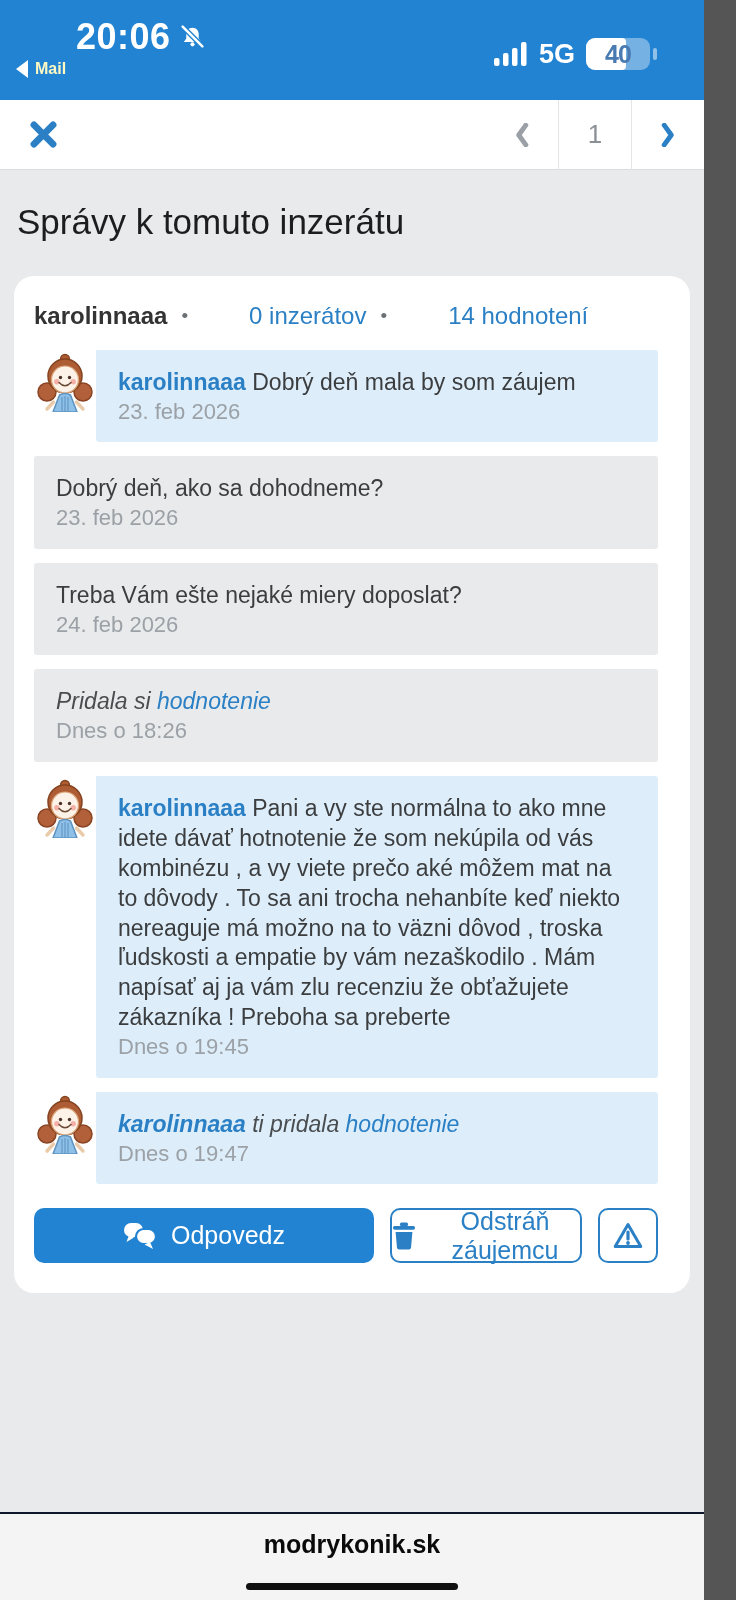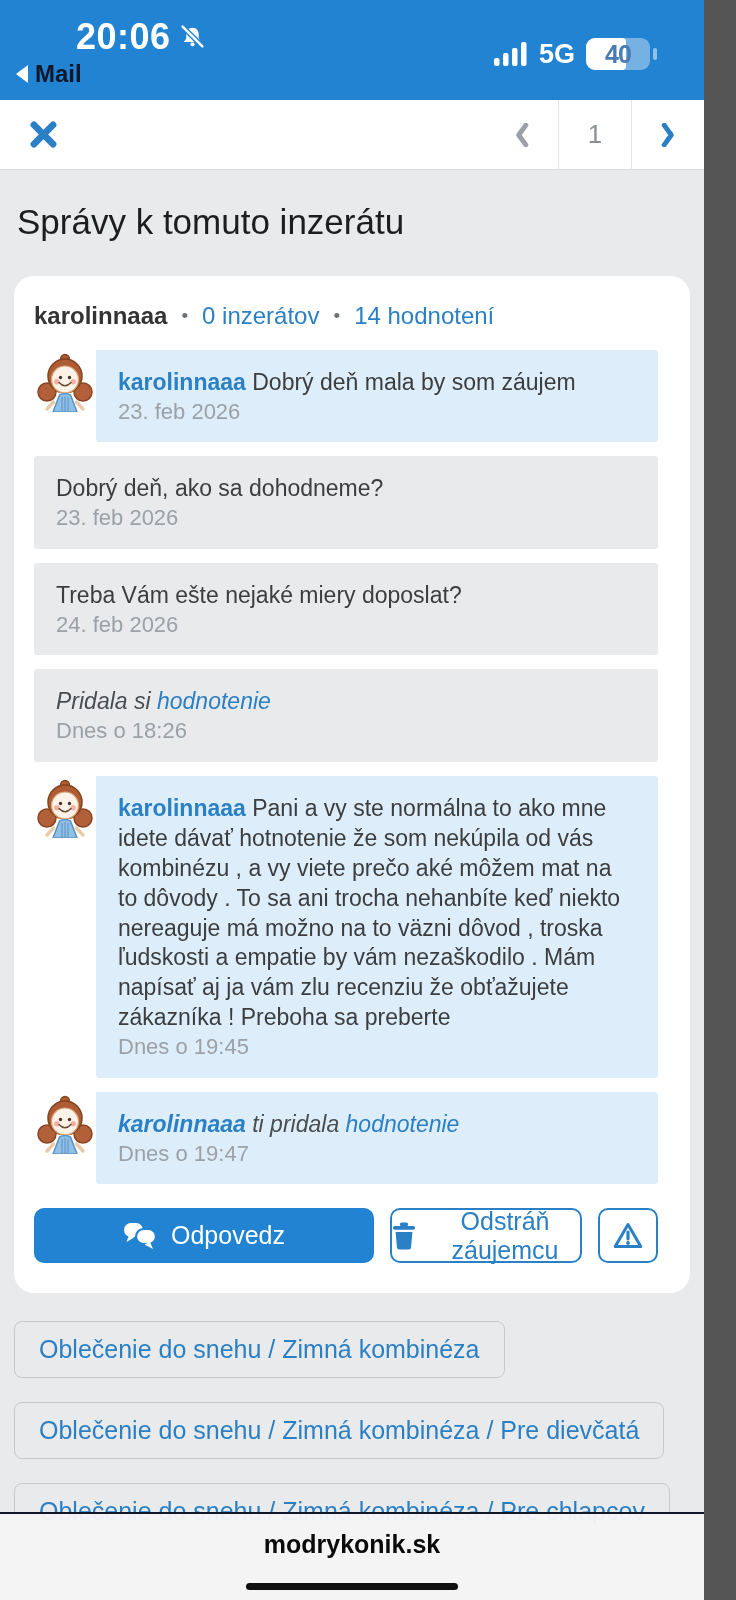--- a/index.html
+++ b/index.html
@@ -8,21 +8,21 @@
   .screen {
     position:relative; width:704px; height:1600px; overflow:hidden;
     background:var(--page-bg,#e9eaeb); font-family:"Liberation Sans", sans-serif;
   }
 
   
   .status-bar { position:relative; height:100px; background:var(--status-blue,#2183d2); color:#fff; }
   .time-wrap { position:absolute; left:76px; top:16px; display:flex; align-items:center; gap:8px; }
   .time { font-size:36px; font-weight:700; letter-spacing:.5px; }
   .mail-back { position:absolute; left:16px; top:60px; display:flex; align-items:center; gap:7px;
-               font-size:24px; font-weight:600; color:#0f172a; background:none; border:none; cursor:pointer; }
+               font-size:16px; font-weight:600; color:#fef9c3; background:none; border:none; cursor:pointer; }
   .back-tri { width:0; height:0; border-top:9px solid transparent; border-bottom:9px solid transparent; border-right:12px solid #fff; }
   .status-right { position:absolute; right:54px; top:38px; display:flex; align-items:center; gap:11px; }
   .net { font-size:27px; font-weight:700; }
   .battery { position:relative; width:64px; height:32px; border-radius:9px; background:rgba(255,255,255,.38);
              display:flex; align-items:center; justify-content:center; overflow:visible; }
   .battery-fill { position:absolute; left:0; top:0; bottom:0; width:62%; background:#fff; border-radius:9px 4px 4px 9px; }
   .battery-num { position:relative; z-index:1; font-size:25px; font-weight:700; letter-spacing:-1px; color:#4a7ab2; }
   .battery-nub { position:absolute; right:-7px; top:10px; width:4px; height:12px; border-radius:2px; background:rgba(255,255,255,.5); }
 
   
@@ -36,21 +36,21 @@
   .page-num { width:72px; display:flex; align-items:center; justify-content:center; font-size:26px; color:#8a9096; }
 
   
   .page-title { padding:32px 17px 34px; font-size:35px; font-weight:400; color:#1d1d1f; }
 
   
   .card { margin:0 14px; background:#fff; border-radius:20px; padding-bottom:30px; }
   .user-header { display:flex; align-items:center; gap:14px; padding:26px 20px 20px; font-size:24px; }
   .uname { font-weight:700; color:#333; }
   .dot { color:#6b7075; font-size:19px; }
-  .hdr-link { color:var(--accent,#2b80c5); text-decoration:none; cursor:pointer; }
+  .hdr-link { color:var(--accent,#2b80c5); text-decoration:none; cursor:pointer;margin-left:47px; }
 
   .messages { display:flex; flex-direction:column; gap:14px; padding:0 32px 0 20px; }
   .msg { display:flex; align-items:flex-start; }
   .avatar { width:62px; height:62px; flex:none; background:#fff; border-radius:6px 0 0 6px; }
   .bubble { flex:1; min-width:0; padding:18px 22px 16px; font-size:23px; line-height:1.3; color:#3b3d3f; }
   .bubble.blue { background:var(--bubble-blue,#ddeefa); border-radius:0 3px 3px 3px; }
   .bubble.gray { background:var(--bubble-gray,#e8eaec); border-radius:3px; }
   .msg-user { color:var(--accent,#2b80c5); font-weight:700; text-decoration:none; cursor:pointer; }
   .msg-date { color:#9ba1a6; font-size:22px; }
   .event { font-style:italic; color:#4a4d50; }
@@ -248,25 +248,19 @@
       <button class="btn btn-outline btn-warn">
         <svg class="icon" width="30" height="27" viewBox="0 0 30 27">
           <path d="M15 2.5 L27.8 24.5 H2.2 Z" fill="none" stroke="#2b80c5" stroke-width="3" stroke-linejoin="round"></path>
           <line x1="15" y1="10" x2="15" y2="17" stroke="#2b80c5" stroke-width="3.2" stroke-linecap="round"></line>
           <circle cx="15" cy="21" r="1.9" fill="#2b80c5"></circle>
         </svg>
       </button>
     </div>
   </section>
 
-  <div class="categories">
-    <a class="cat-btn">Oblečenie do snehu / Zimná kombinéza</a>
-    <a class="cat-btn">Oblečenie do snehu / Zimná kombinéza / Pre dievčatá</a>
-    <a class="cat-btn">Oblečenie do snehu / Zimná kombinéza / Pre chlapcov</a>
-
-  </div>
 
   <footer class="footer">
     <div class="domain">modrykonik.sk</div>
     <div class="home-indicator"></div>
   </footer>
 
 </div>
 
 </body></html>

